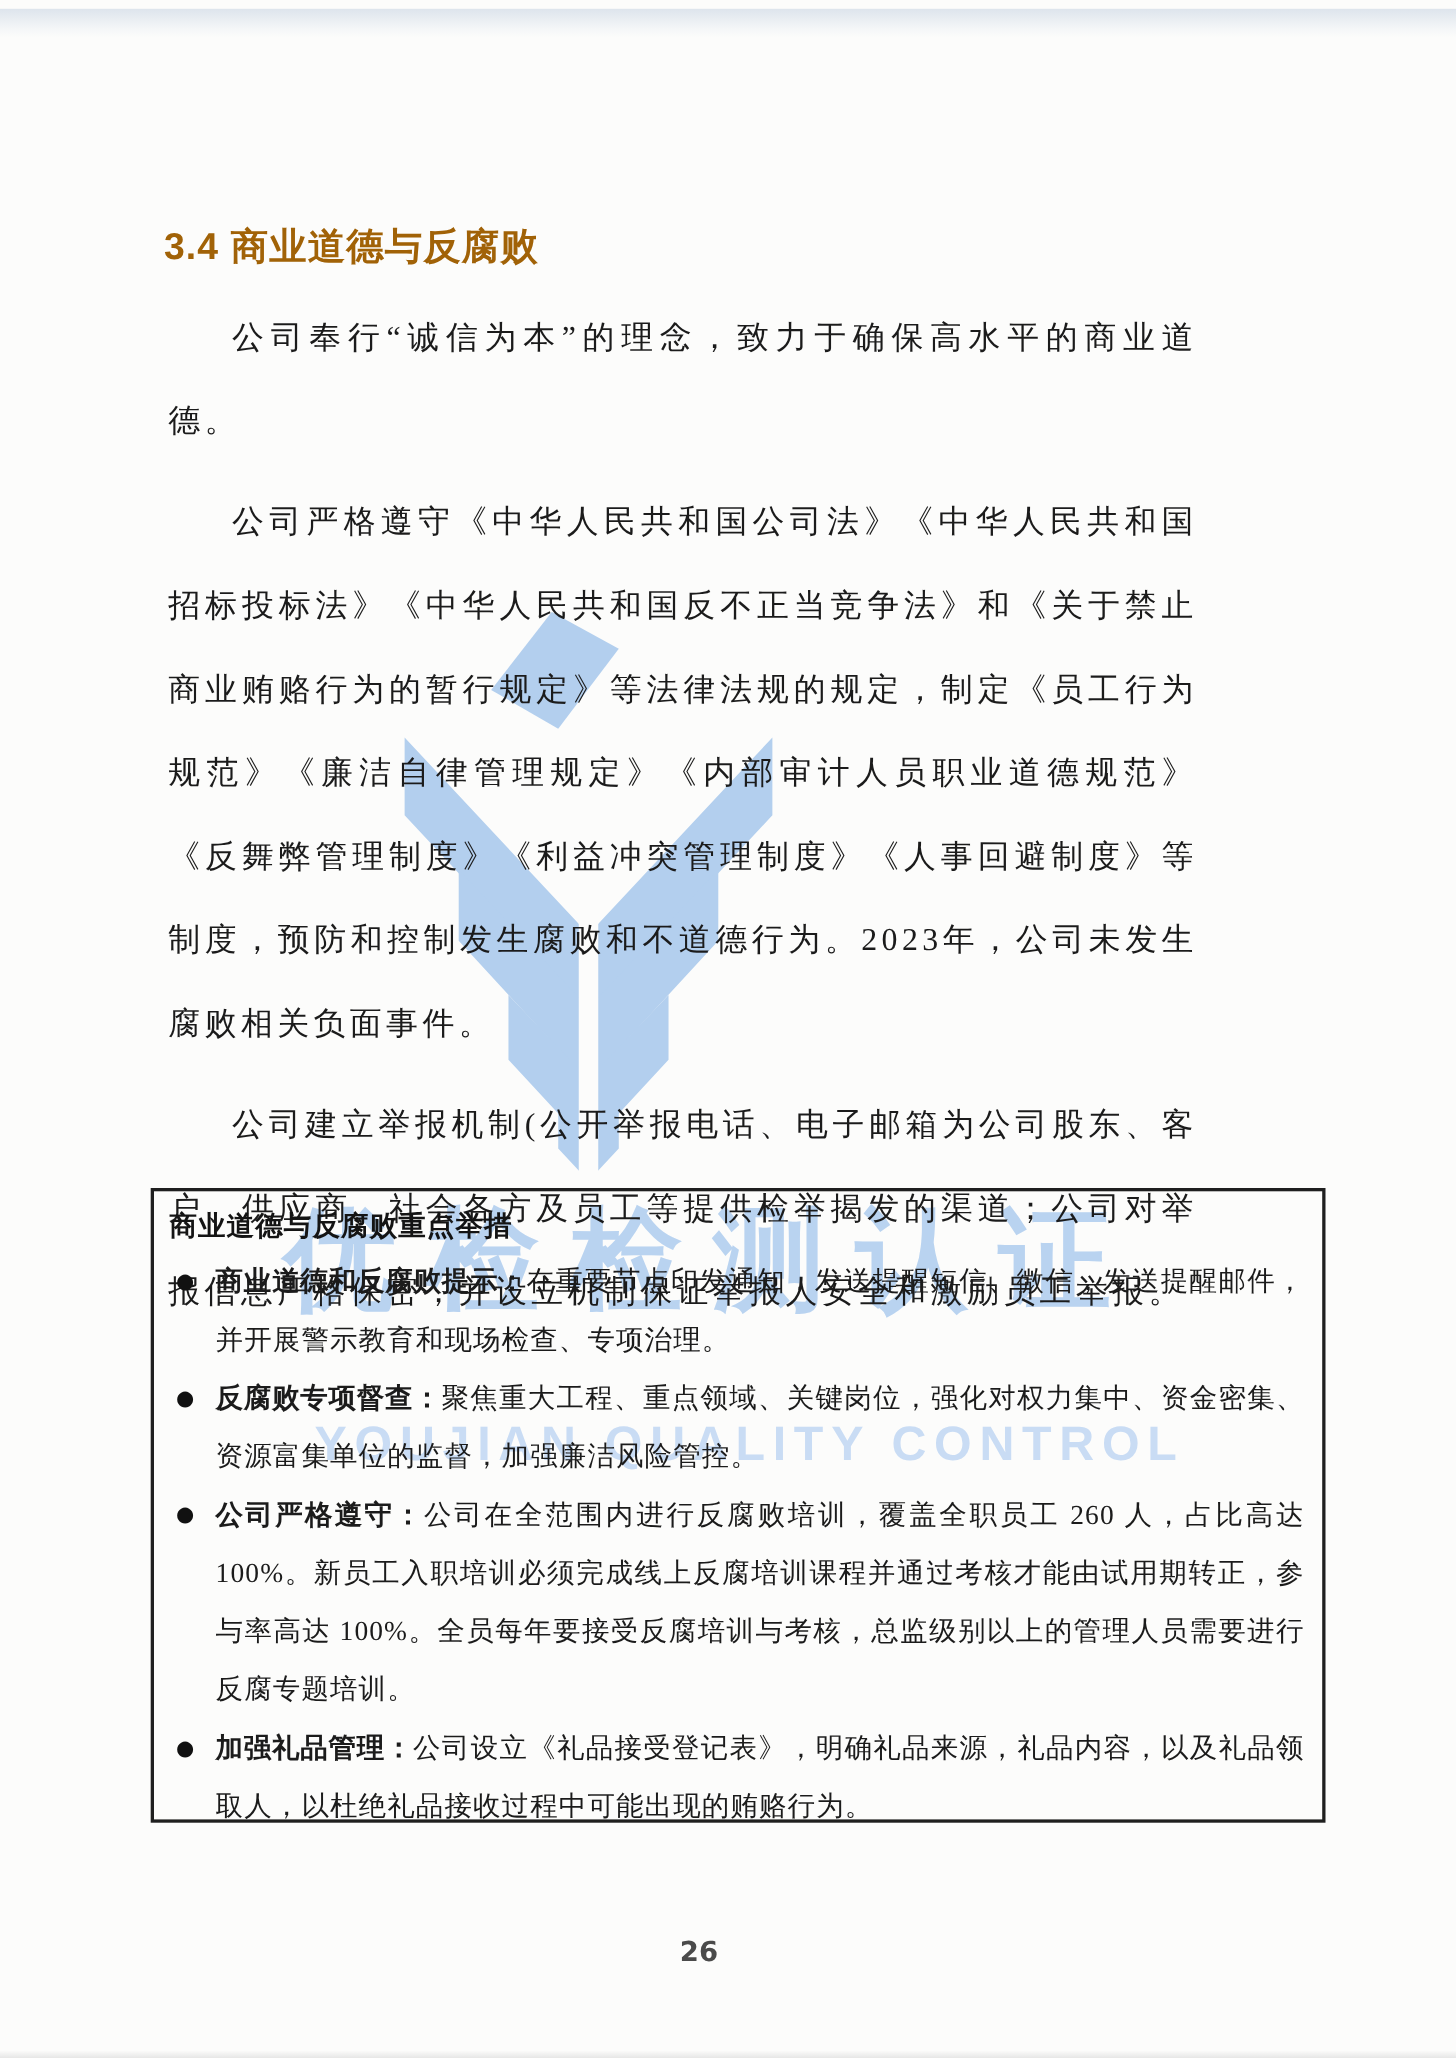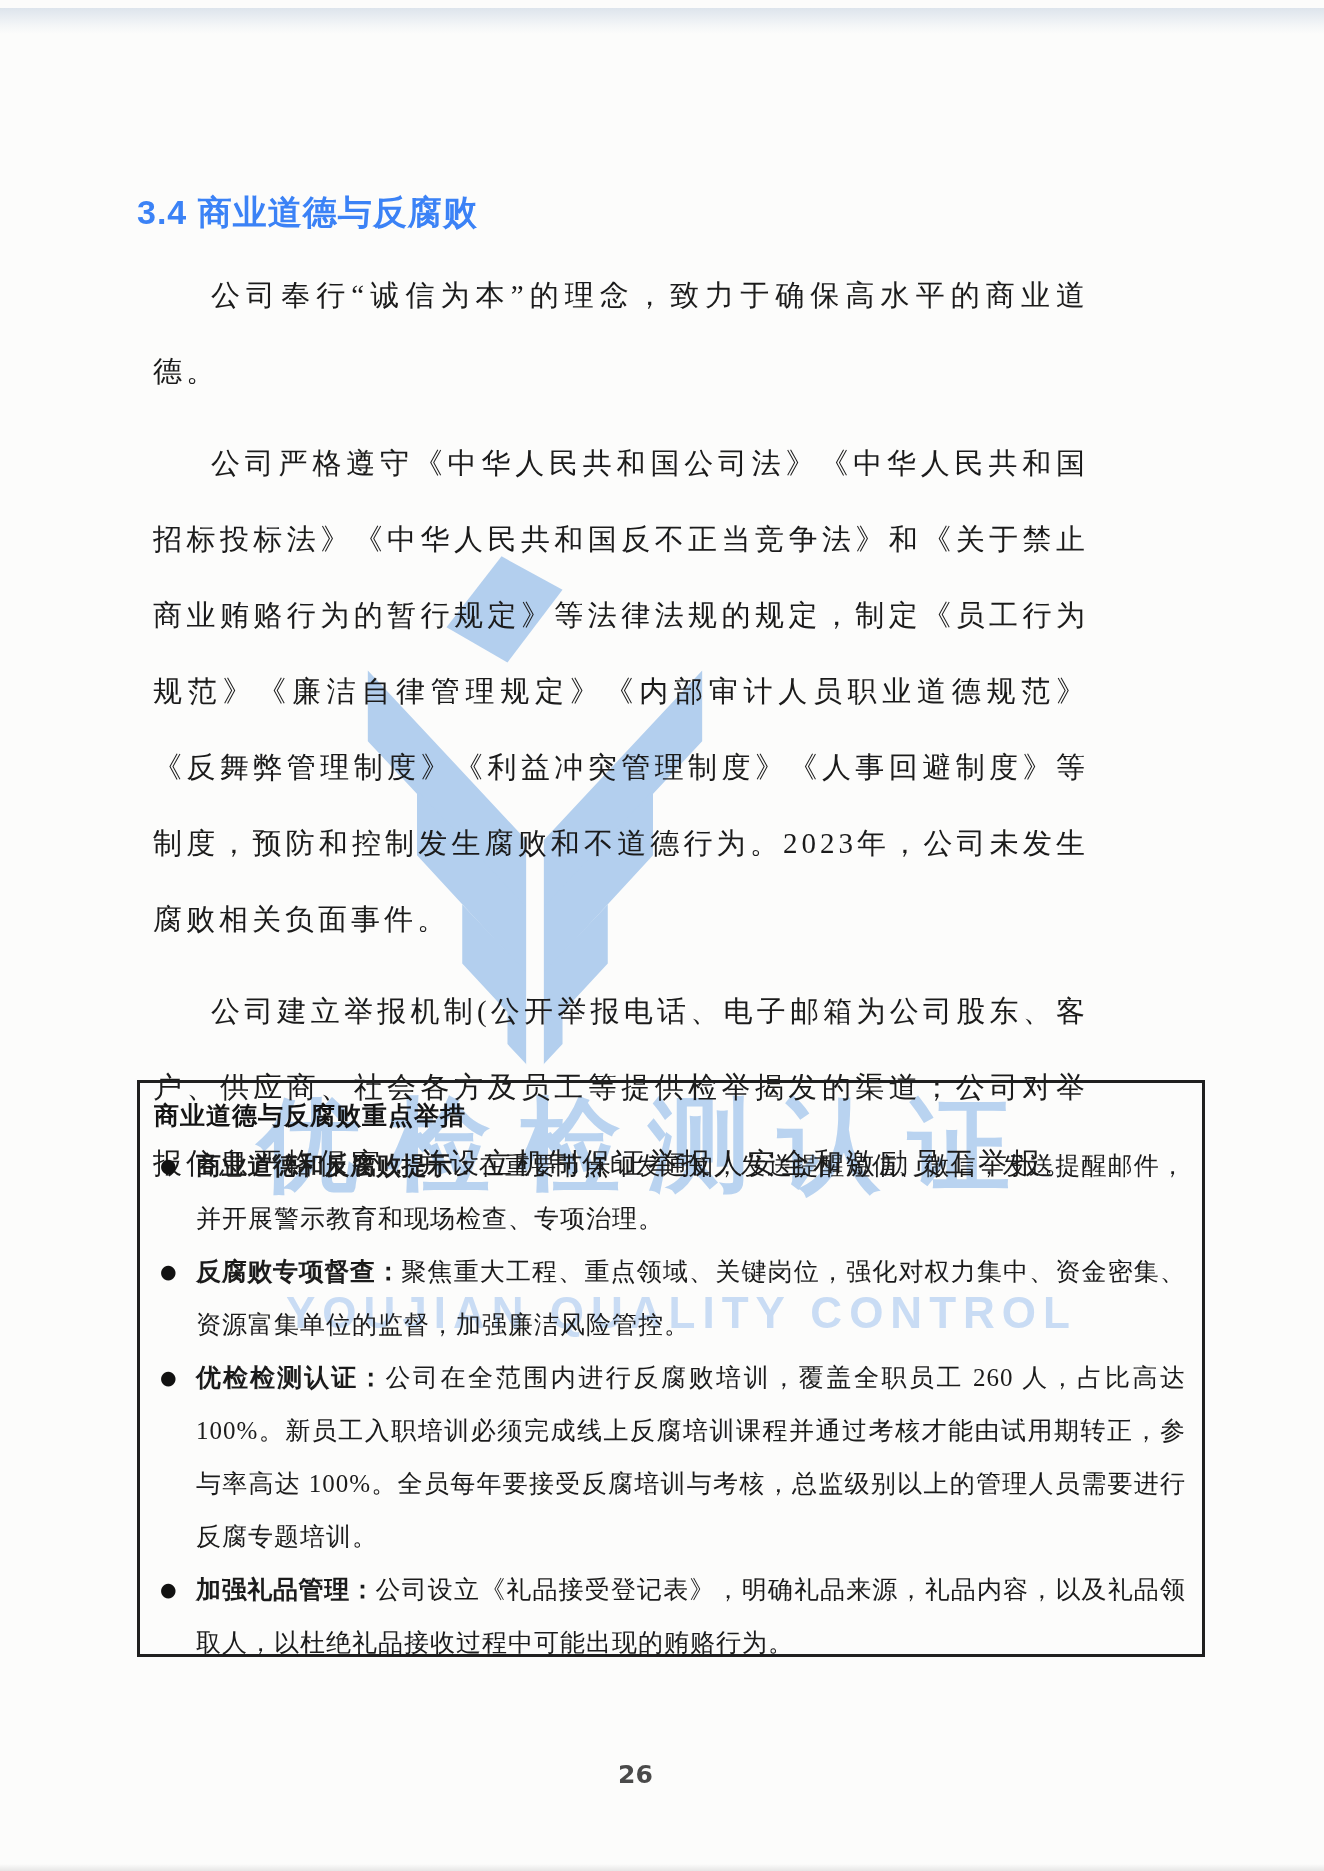--- a/index.html
+++ b/index.html
@@ -38,23 +38,23 @@
     position:absolute;left:286px;top:1288px;
     font-size:44px;font-weight:600;letter-spacing:7px;
     color:#c9dcf4;font-family:"Liberation Sans","DejaVu Sans",sans-serif;
     white-space:nowrap;
     text-align:right;
   }
 
   
   .content{position:absolute;left:137px;top:190px;width:968px;z-index:2;}
   .heading{
-    margin:0;font-size:34px;font-weight:700;line-height:44px;
+    margin:12px;font-size:34px;font-weight:700;line-height:44px;
     font-family:"Liberation Sans","DejaVu Sans",sans-serif;
-    letter-spacing:1px;color:#3b82f6;
+    letter-spacing:1px;color:#a16207;
   }
   .body-para{
     margin:16px;margin-top:23px;
     font-size:29px;line-height:76px;letter-spacing:4px;
     text-align:justify;text-indent:2em;color:#1b1b1b;
   }
   .body-para + .body-para{margin-top:0;}
 
   
   .measures-box{
@@ -130,21 +130,21 @@
       <div class="bullet-text"><b>商业道德和反腐败提示：</b><span>在重要节点印发通知，发送提醒短信、微信，发送提醒邮件，并开展警示教育和现场检查、专项治理。</span></div>
     </div>
 
     <div class="bullet">
       <span class="marker">●</span>
       <div class="bullet-text"><b>反腐败专项督查：</b><span>聚焦重大工程、重点领域、关键岗位，强化对权力集中、资金密集、资源富集单位的监督，加强廉洁风险管控。</span></div>
     </div>
 
     <div class="bullet">
       <span class="marker">●</span>
-      <div class="bullet-text"><b>优检检测认证：</b><span>公司在全范围内进行反腐败培训，覆盖全职员工 260 人，占比高达 100%。新员工入职培训必须完成线上反腐培训课程并通过考核才能由试用期转正，参与率高达 100%。全员每年要接受反腐培训与考核，总监级别以上的管理人员需要进行反腐专题培训。</span></div>
+      <div class="bullet-text"><b>公司严格遵守：</b><span>公司在全范围内进行反腐败培训，覆盖全职员工 260 人，占比高达 100%。新员工入职培训必须完成线上反腐培训课程并通过考核才能由试用期转正，参与率高达 100%。全员每年要接受反腐培训与考核，总监级别以上的管理人员需要进行反腐专题培训。</span></div>
     </div>
 
     <div class="bullet">
       <span class="marker">●</span>
       <div class="bullet-text"><b>加强礼品管理：</b><span>公司设立《礼品接受登记表》，明确礼品来源，礼品内容，以及礼品领取人，以杜绝礼品接收过程中可能出现的贿赂行为。</span></div>
     </div>
   </div>
 
   <div class="page-number">26</div>
 

